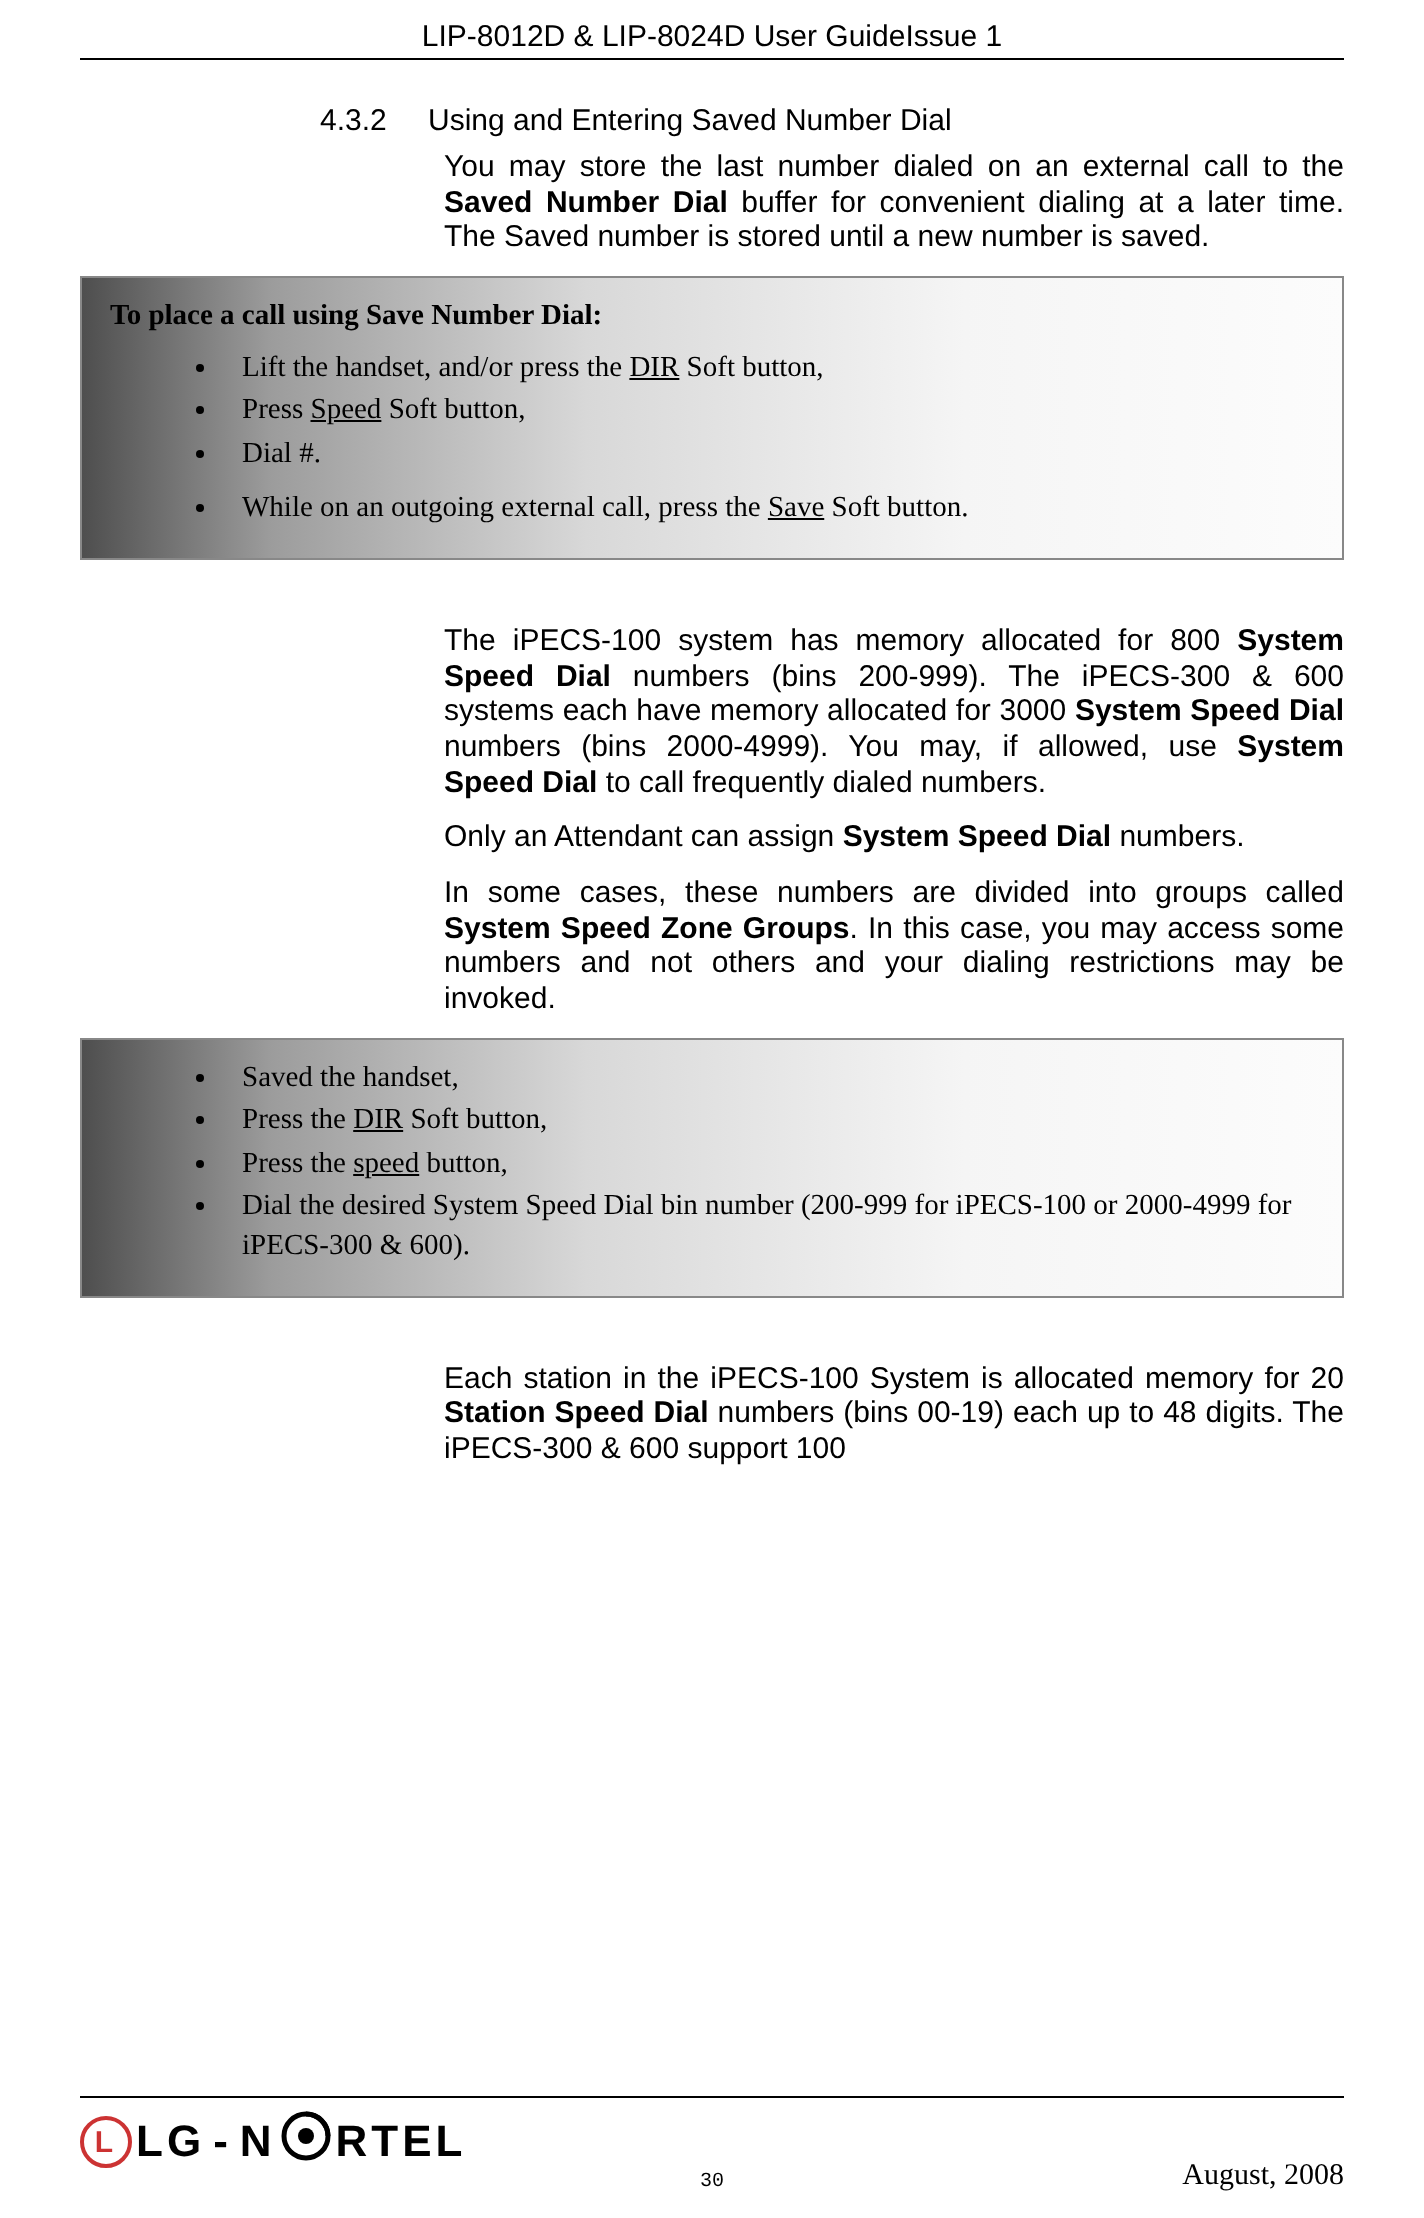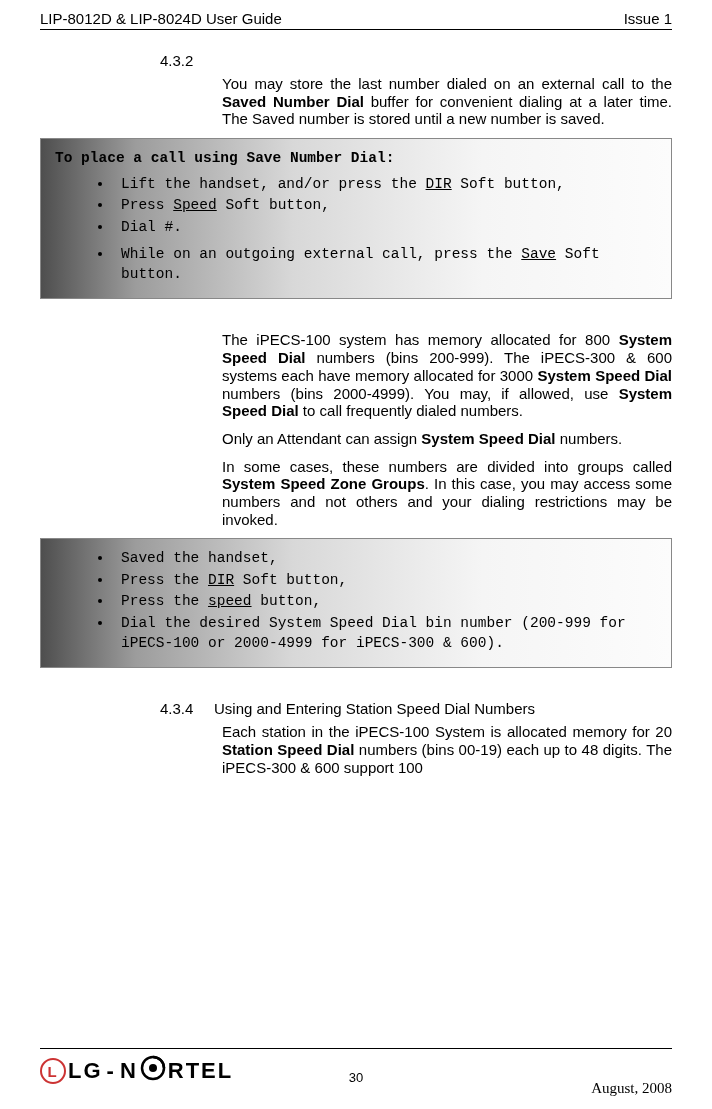--- a/index.html
+++ b/index.html
@@ -16,21 +16,21 @@
     height: 1109px;
     position: relative;
     box-sizing: border-box;
   }
   .hdr {
     position: absolute;
     top: 10px;
     left: 40px;
     right: 40px;
     display: flex;
-    justify-content: space-between;
+    justify-content: center;
     font-family: Arial, Helvetica, sans-serif;
     font-size: 15px;
     border-bottom: 1px solid #000;
     padding-bottom: 2px;
   }
   .body {
     position: absolute;
     top: 52px;
     left: 40px;
     right: 40px;
@@ -53,21 +53,21 @@
     margin-bottom: 10px;
   }
   .para.just {
     text-align: justify;
   }
   .info-box {
     background: linear-gradient(to right, #4e4e4e 0%, #9c9c9c 15%, #d8d8d8 40%, #f5f5f5 70%, #fcfcfc 100%);
     border: 1px solid #888;
     margin: 6px 0 18px 0;
     padding: 10px 14px 12px 14px;
-    font-family: Liberation Mono, monospace;
+    font-family: Liberation Serif, serif;
     font-size: 14.5px;
     line-height: 1.35;
   }
   .info-box .title {
     font-weight: bold;
     margin-bottom: 6px;
     color: #000;
   }
   .info-box ul {
     margin: 0 0 8px 0;
@@ -124,23 +124,23 @@
     margin: 0 2px;
   }
   .swirl {
     width: 26px;
     height: 26px;
   }
   .ftr .pgnum {
     position: absolute;
     left: 50%;
     transform: translateX(-50%);
-    bottom: 14px;
-    font-family: Liberation Sans, sans-serif;
-    font-size: 13px;
+    bottom: 2px;
+    font-family: Liberation Mono, monospace;
+    font-size: 10px;
   }
   .ftr .date {
     position: absolute;
     right: 0;
     bottom: 2px;
     font-family: Liberation Serif, serif;
     font-size: 15px;
   }
   .spacer { height: 14px; }
 </style>
@@ -151,20 +151,21 @@
 
   <div class="hdr">
     <span>LIP-8012D &amp; LIP-8024D User Guide</span>
     <span>Issue 1</span>
   </div>
 
   <div class="body" id="body-container">
 
   <div class="sect-heading">
         <span class="num">4.3.2</span>
+        <span>Using and Entering Saved Number Dial</span>
       </div>
       <div class="para just">You may store the last number dialed on an external call to the <span class="b">Saved Number Dial</span> buffer for convenient dialing at a later time.  The Saved number is stored until a new number is saved.</div>
       <div class="info-box">
         <div class="title">To place a call using Save Number Dial:</div>
         <ul>
           <li>Lift the handset, and/or press the <span class="u">DIR</span> Soft button,</li>
           <li>Press <span class="u">Speed</span> Soft button,</li>
           <li>Dial #.</li>
         </ul>
         <ul class="last">
@@ -177,24 +178,20 @@
       <div class="para just">In some cases, these numbers are divided into groups called <span class="b">System Speed Zone Groups</span>.  In this case, you may access some numbers and not others and your dialing restrictions may be invoked.</div>
       <div class="info-box">
         <ul class="last">
           <li>Saved the handset,</li>
           <li>Press the <span class="u">DIR</span> Soft button,</li>
           <li>Press the <span class="u">speed</span> button,</li>
           <li>Dial the desired System Speed Dial bin number (200-999 for iPECS-100 or 2000-4999 for iPECS-300 &amp; 600).</li>
         </ul>
       </div>
       <div class="spacer"></div>
-      <div class="sect-heading">
-        <span class="num">4.3.4</span>
-        <span>Using and Entering Station Speed Dial Numbers</span>
-      </div>
       <div class="para just">Each station in the iPECS-100 System is allocated memory for 20 <span class="b">Station Speed Dial</span> numbers (bins 00-19) each up to 48 digits.  The iPECS-300 &amp; 600 support 100</div>
     </div>
 
   <div class="ftr">
     <div class="logo-wrap">
       <span class="logo-lg">
         <span class="circle-g">L</span>
         <span>LG</span>
         <span style="margin:0 4px;">-</span>
         <span>N</span>

